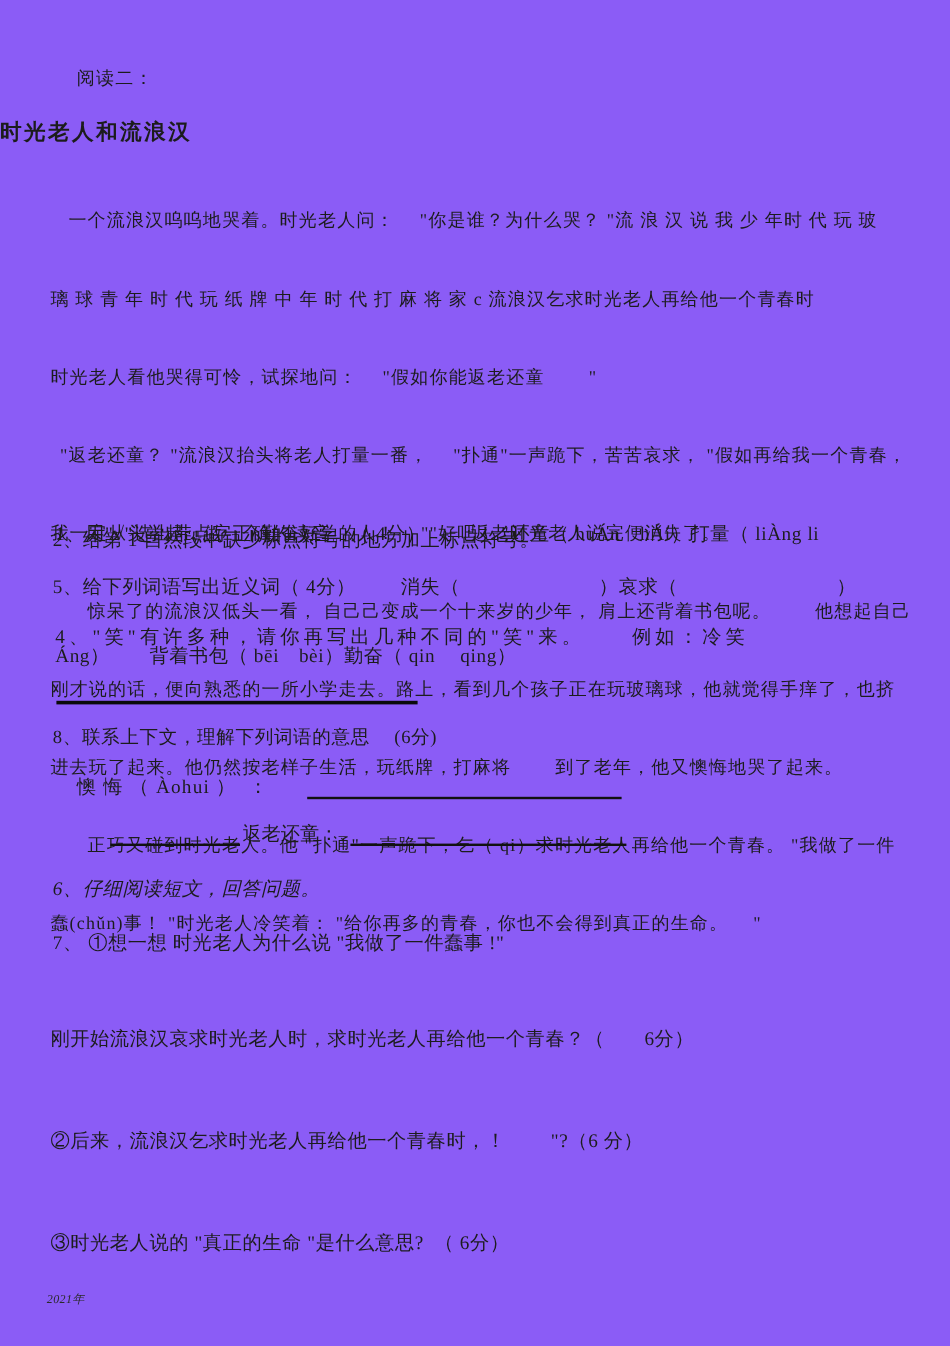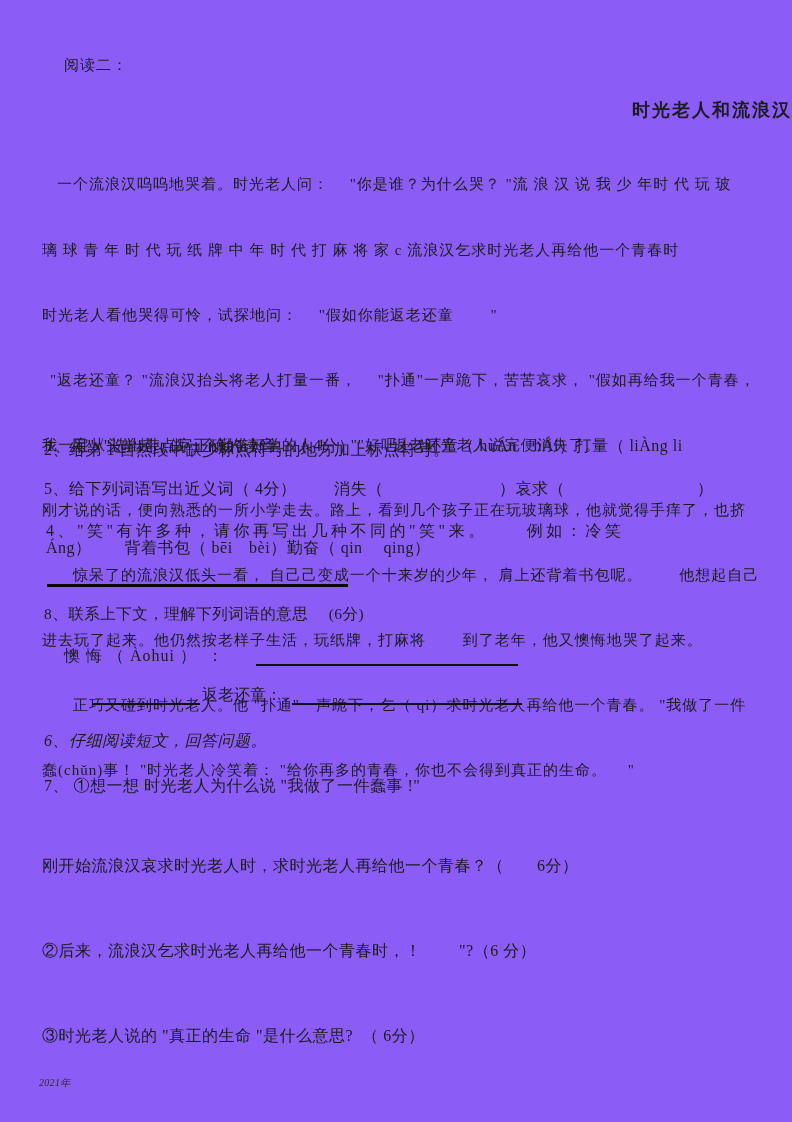--- a/index.html
+++ b/index.html
@@ -6,21 +6,21 @@
   .page{
     position:relative;
     width:792px;height:1122px;
     background:#8b5cf6;
     overflow:hidden;
     font-family:"Liberation Serif","DejaVu Serif",serif;
     color:#1c1c1c;
   }
   .abs{position:absolute;white-space:pre;}
   .section-label{left:64px;top:56px;font-size:15px;letter-spacing:1px;}
-  .title{left:0;top:98px;width:792px;text-align:right;font-size:18px;font-weight:bold;letter-spacing:2px;white-space:pre;}
+  .title{left:0;top:98px;width:792px;text-align:left;font-size:18px;font-weight:bold;letter-spacing:2px;white-space:pre;}
   .story{left:42px;top:131px;width:716px;font-size:15px;line-height:21.7px;letter-spacing:1px;}
   .story .line{white-space:pre;}
   .ind1{padding-left:15px;}
   .indq{padding-left:8px;}
   .ind2{padding-left:31px;}
   .q{font-size:16px;letter-spacing:0.5px;}
   .q1{left:46px;top:361px;line-height:34px;}
   .q2{left:44px;top:440px;}
   .q3{left:44px;top:479px;}
   .q4{left:46px;top:521px;letter-spacing:3.5px;}
@@ -47,22 +47,22 @@
   <div class="abs section-label">阅读二：</div>
 
   <div class="abs title">时光老人和流浪汉</div>
 
   <div class="abs story">
     <div class="line ind1">一个流浪汉呜呜地哭着。时光老人问：　 "你是谁？为什么哭？ "流 浪 汉 说 我 少 年时 代 玩 玻</div>
     <div class="line">璃 球 青 年 时 代 玩 纸 牌 中 年 时 代 打 麻 将 家 c 流浪汉乞求时光老人再给他一个青春时</div>
     <div class="line">时光老人看他哭得可怜，试探地问：　 "假如你能返老还童　　 "</div>
     <div class="line indq">"返老还童？ "流浪汉抬头将老人打量一番，　 "扑通"一声跪下，苦苦哀求， "假如再给我一个青春，</div>
     <div class="line">我一定从头学起，做一个勤奋好学的人！　 ""好吧！ "时光老人说完便消失了。</div>
+    <div class="line ind2">惊呆了的流浪汉低头一看， 自己己变成一个十来岁的少年， 肩上还背着书包呢。　　 他想起自己</div>
     <div class="line">刚才说的话，便向熟悉的一所小学走去。路上，看到几个孩子正在玩玻璃球，他就觉得手痒了，也挤</div>
-    <div class="line ind2">惊呆了的流浪汉低头一看， 自己己变成一个十来岁的少年， 肩上还背着书包呢。　　 他想起自己</div>
     <div class="line">进去玩了起来。他仍然按老样子生活，玩纸牌，打麻将　　 到了老年，他又懊悔地哭了起来。</div>
     <div class="line ind2">正巧又碰到时光老人。他 "扑通"一声跪下，乞（ qi）求时光老人再给他一个青春。 "我做了一件</div>
     <div class="line">蠢(chǔn)事！ "时光老人冷笑着： "给你再多的青春，你也不会得到真正的生命。　 "</div>
   </div>
 
   <div class="abs q q1">
     <div class="line">1、用"√"选出带点字正确的读音。（ 4分）　　 返老还童（ huÁn　hÁi）打量（ liÀng li</div>
     <div class="line">Áng）　　背着书包（ bēi　bèi）勤奋（ qin　 qing）</div>
   </div>
 

